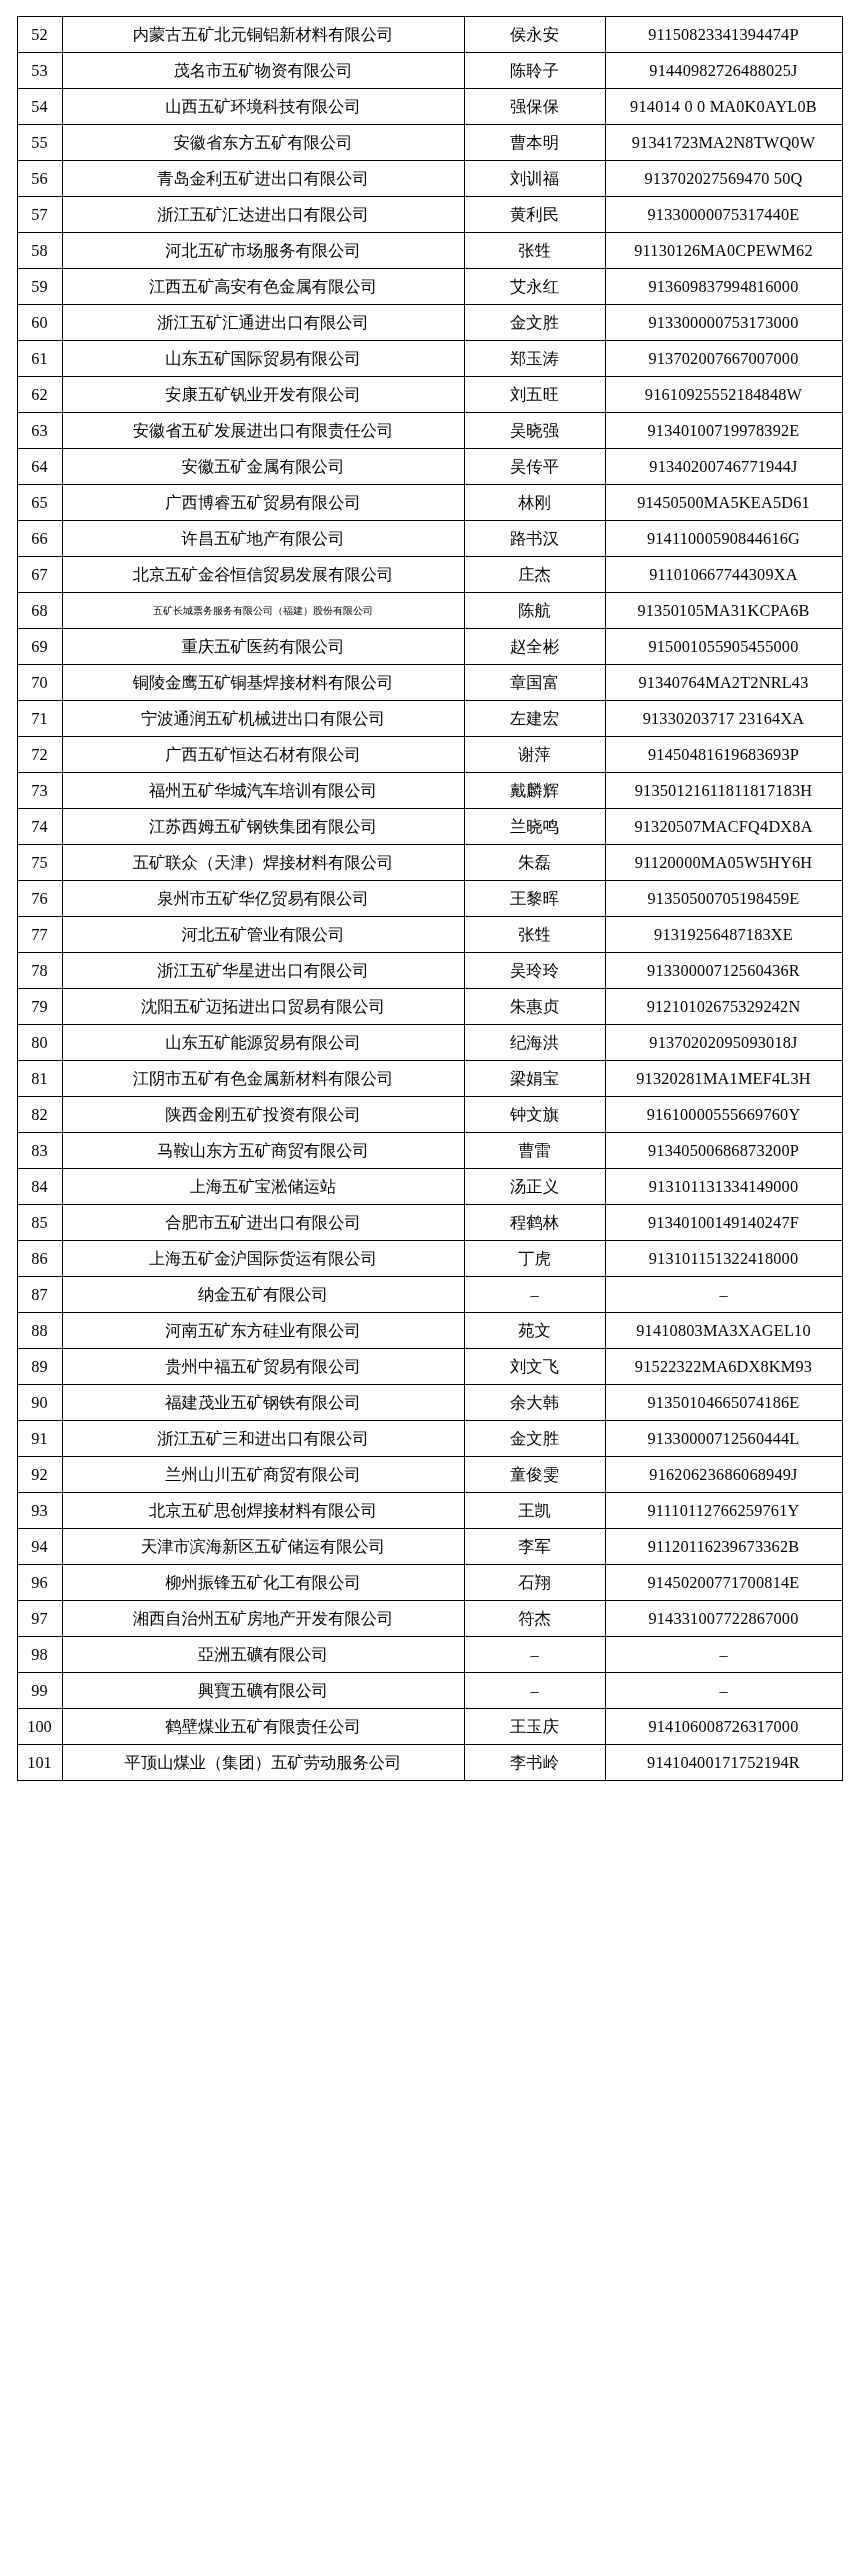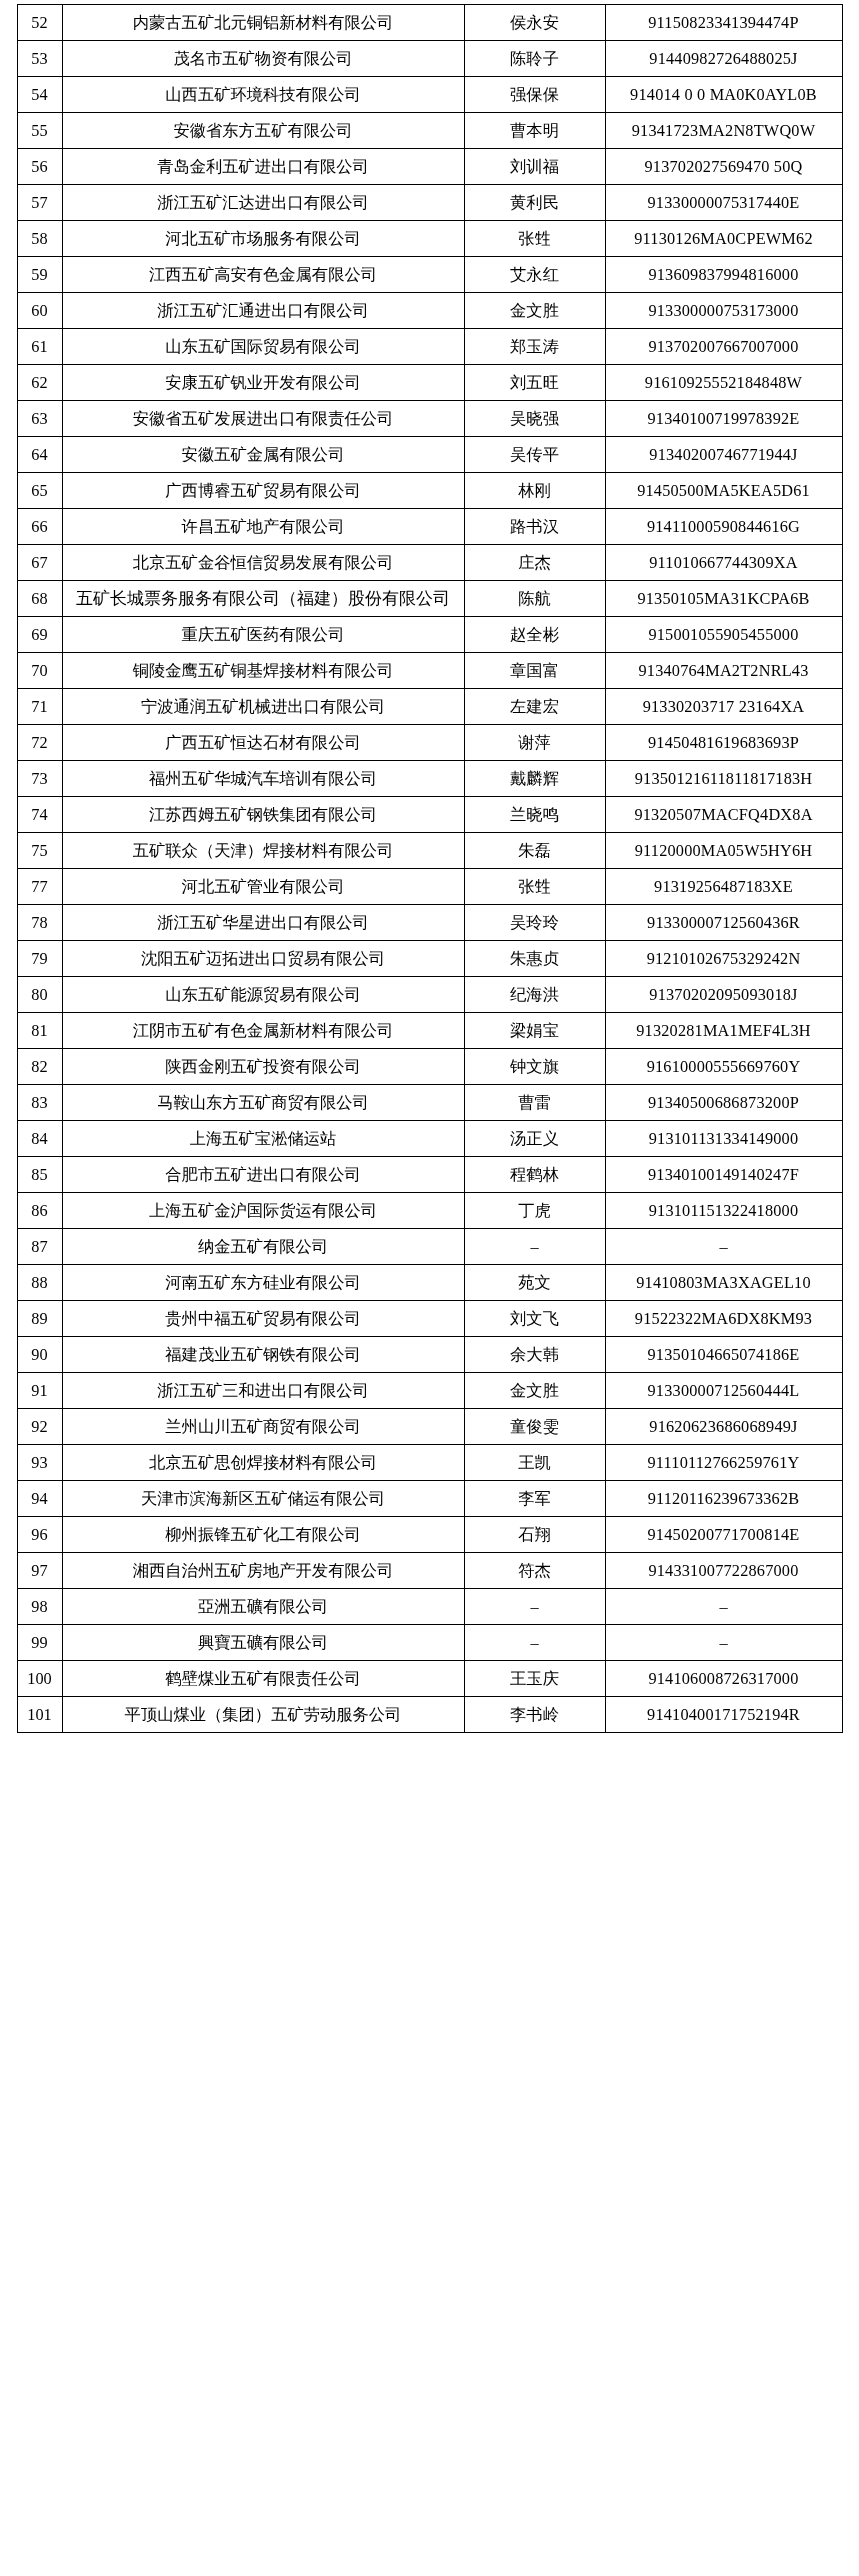--- a/index.html
+++ b/index.html
@@ -12,21 +12,21 @@
     font-family: "Liberation Serif", "DejaVu Serif", serif;
     color: #000000;
   }
   #doc {
     width: 859px;
     position: relative;
   }
   table.company-table {
     border-collapse: collapse;
     width: 825px;
-    margin: 4px auto;
+    margin: 16px auto;
     table-layout: fixed;
   }
   table.company-table col.c-index { width: 45px; }
   table.company-table col.c-name  { width: 402px; }
   table.company-table col.c-rep   { width: 141px; }
   table.company-table col.c-code  { width: 237px; }
 
   table.company-table td {
     border: 0.9px solid #000000;
     padding: 0;
@@ -40,21 +40,21 @@
     text-align: center;
     font-size: 16.3px;
     letter-spacing: 0px;
   }
   td.name {
     text-align: center;
     font-size: 16.3px;
     padding: 1.7px 5.2px;
   }
   td.name.two-line {
-    font-size: 17px;
+    font-size: 10px;
     line-height: 1.15;
   }
   td.rep {
     text-align: center;
     font-size: 16.3px;
   }
   td.code {
     text-align: center;
     font-family: "Liberation Serif", "DejaVu Serif", serif;
     font-size: 16.3px;
@@ -215,20 +215,26 @@
           <td class="rep">兰晓鸣</td>
           <td class="code">91320507MACFQ4DX8A</td>
         </tr>
         <tr>
           <td class="idx">75</td>
           <td class="name">五矿联众（天津）焊接材料有限公司</td>
           <td class="rep">朱磊</td>
           <td class="code">91120000MA05W5HY6H</td>
         </tr>
         <tr>
+          <td class="idx">76</td>
+          <td class="name">泉州市五矿华亿贸易有限公司</td>
+          <td class="rep">王黎晖</td>
+          <td class="code">91350500705198459E</td>
+        </tr>
+        <tr>
           <td class="idx">77</td>
           <td class="name">河北五矿管业有限公司</td>
           <td class="rep">张甡</td>
           <td class="code">91319256487183XE</td>
         </tr>
         <tr>
           <td class="idx">78</td>
           <td class="name">浙江五矿华星进出口有限公司</td>
           <td class="rep">吴玲玲</td>
           <td class="code">91330000712560436R</td>

